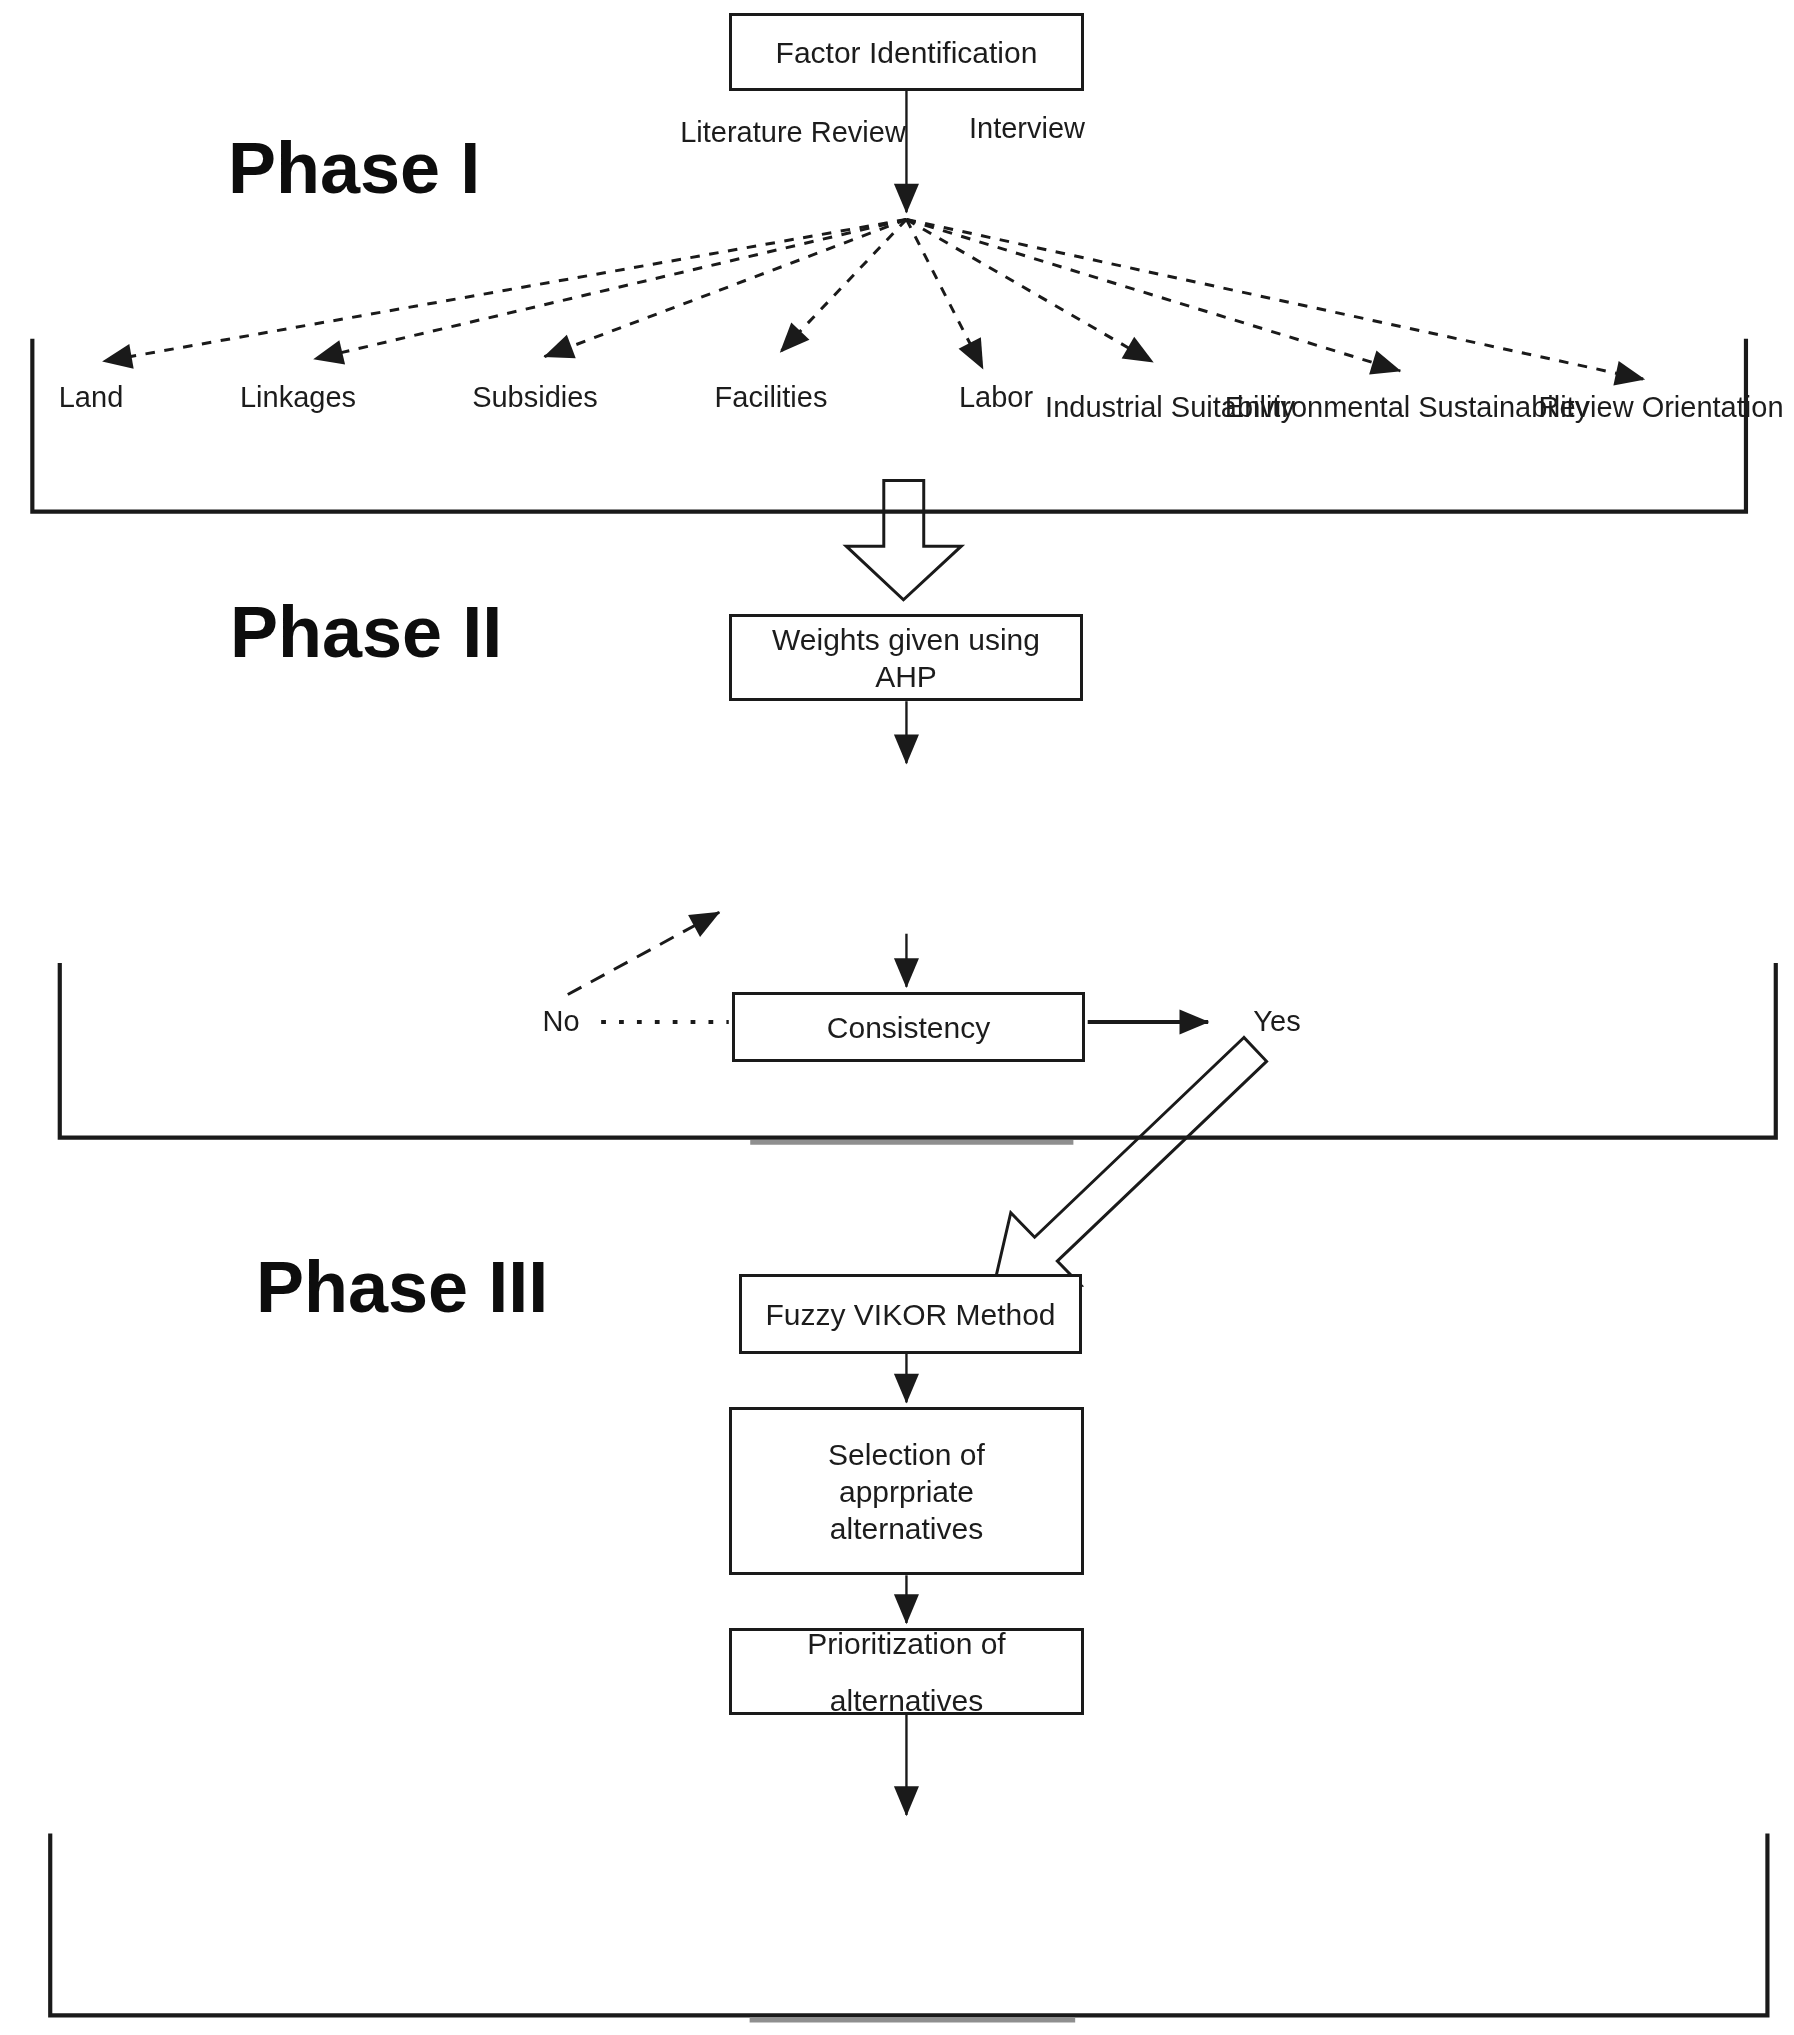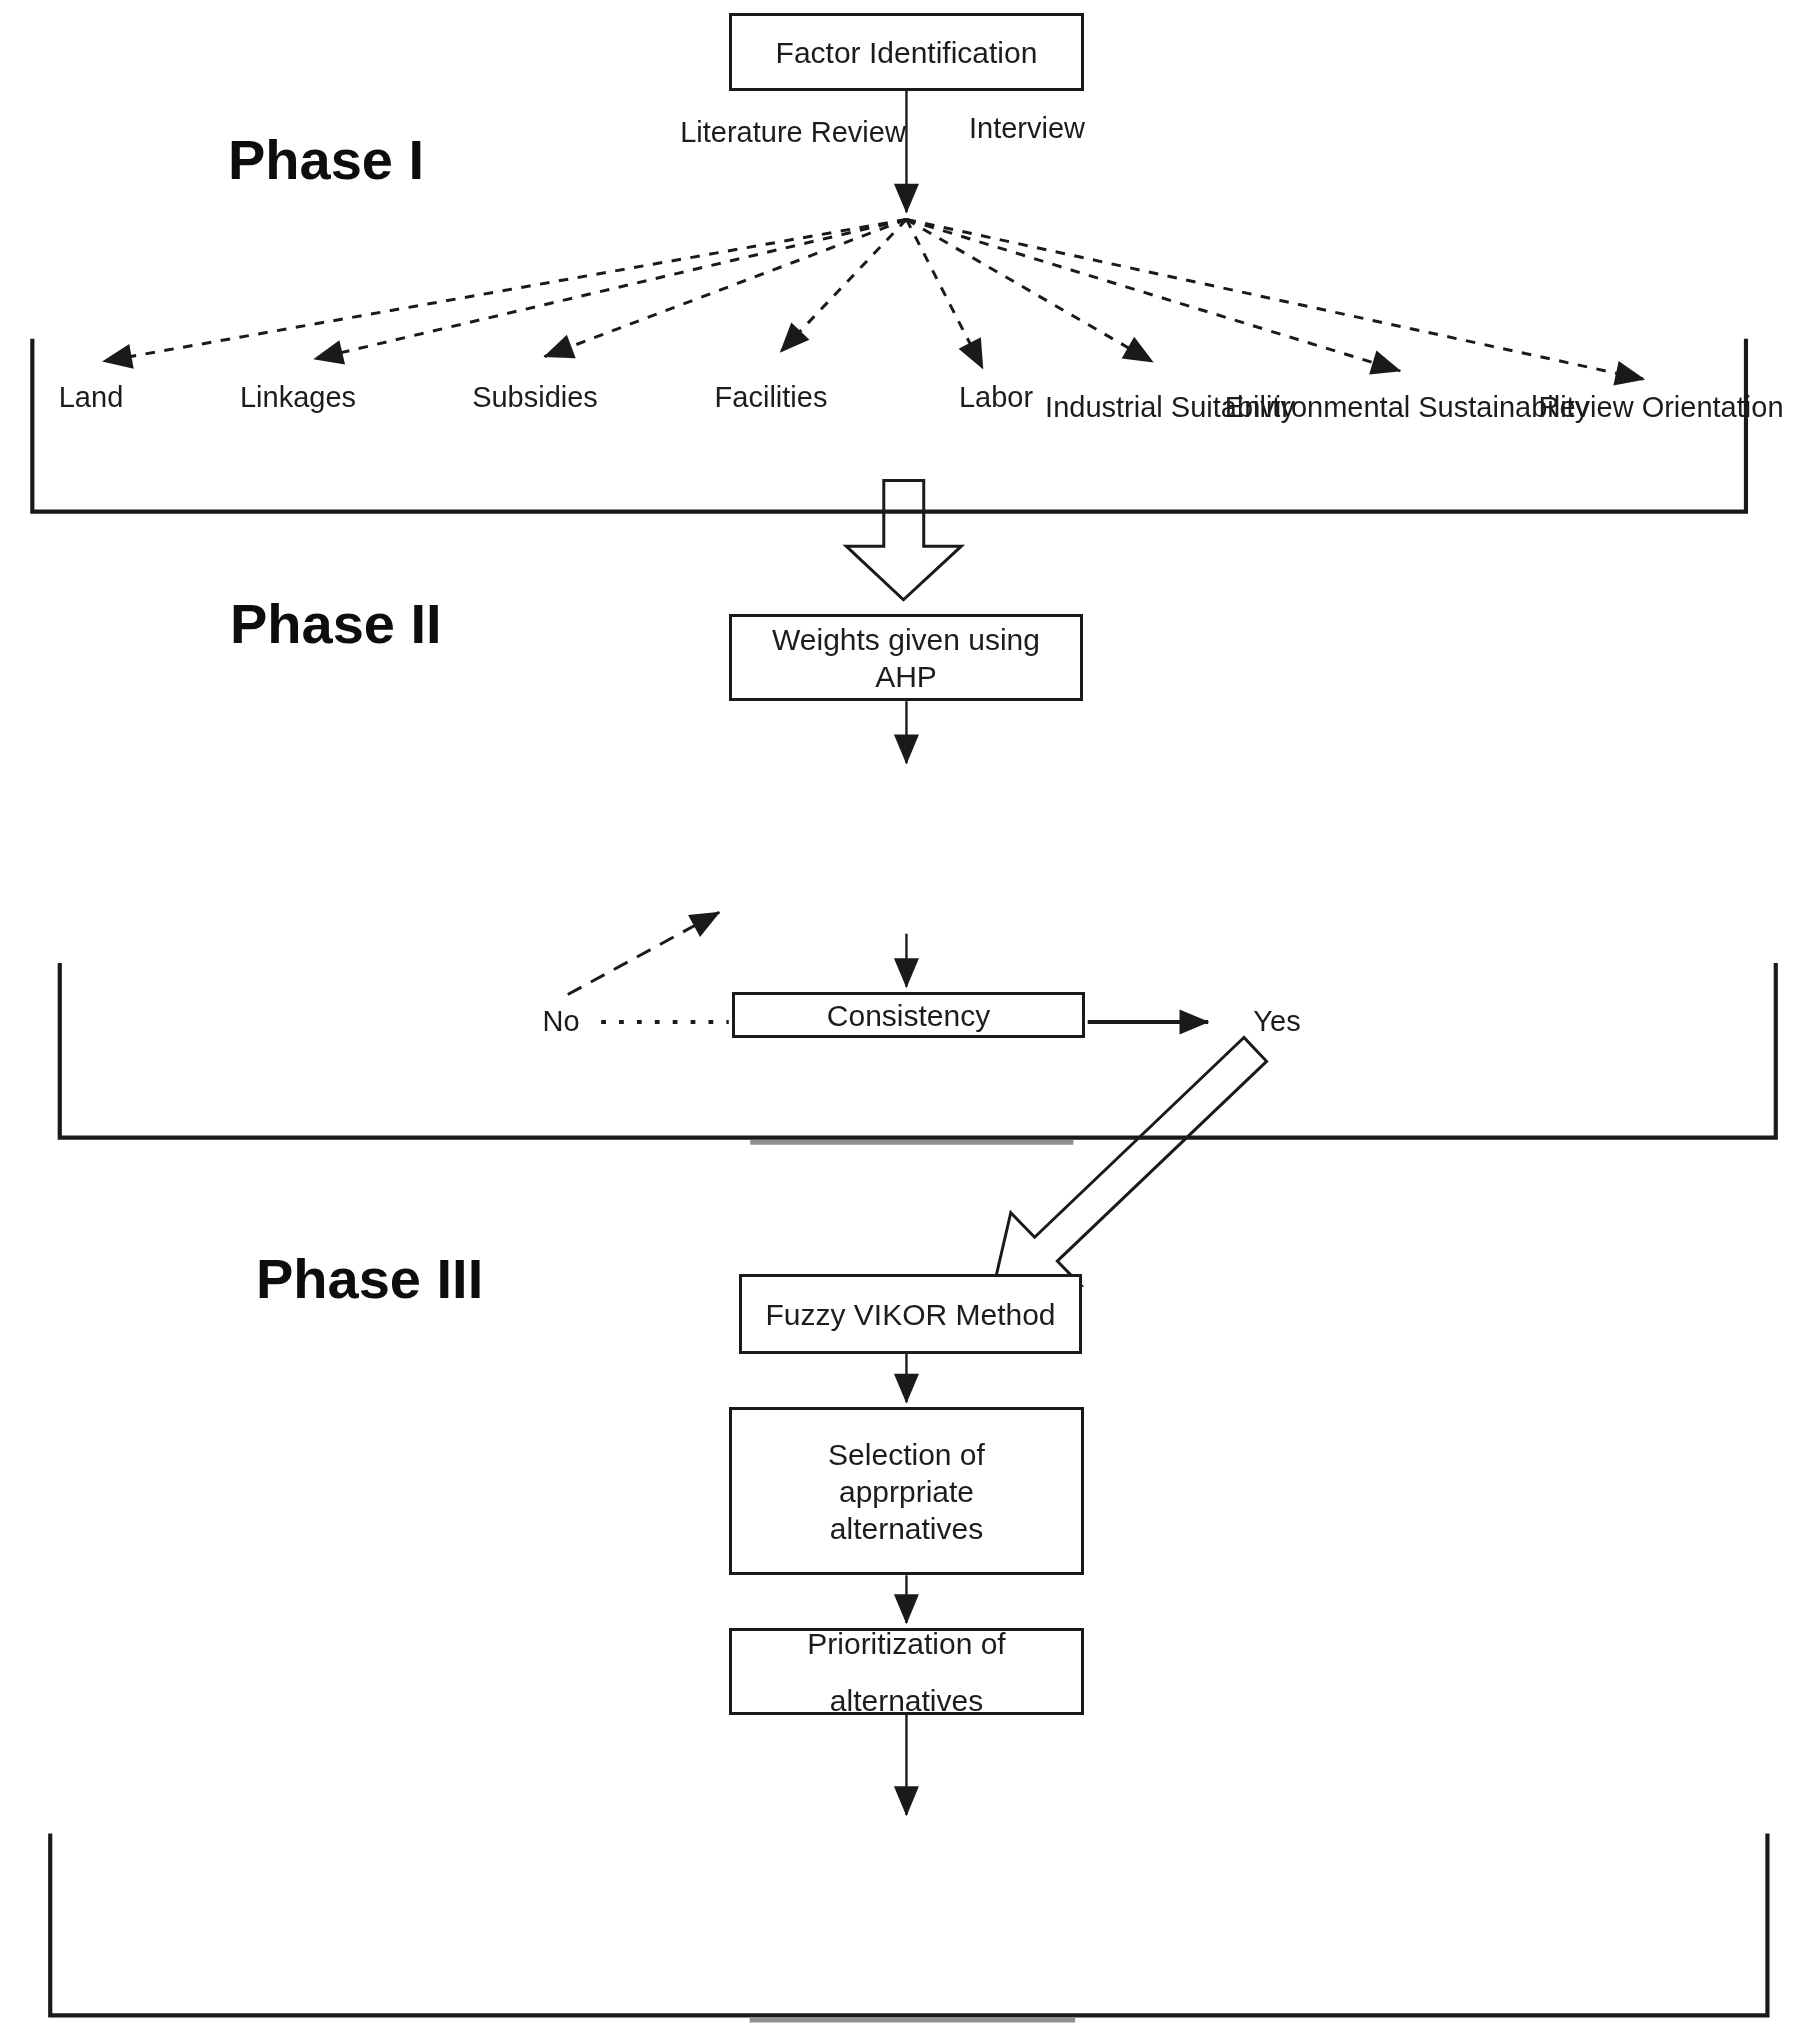--- a/index.html
+++ b/index.html
@@ -17,21 +17,21 @@
     overflow: hidden;
   }
   #connectors {
     position: absolute;
     left: 0; top: 0;
     width: 1795px;
     height: 2035px;
   }
   .phase-label {
     position: absolute;
-    font-size: 56px;
+    font-size: 72px;
     font-weight: 700;
     color: #0d0d0d;
     white-space: nowrap;
     line-height: 1;
   }
   .node-box {
     position: absolute;
     border: 3px solid #1a1a1a;
     background: #ffffff;
     box-sizing: border-box;
@@ -151,21 +151,21 @@
     <span class="line">Review</span>
     <span class="line">Orientation</span>
   </div>
 
   <div class="node-box" style="left:729px; top:614px; width:354px; height:87px;">
     <span class="line">Weights given using</span>
     <span class="line">AHP</span>
   </div>
 
 
-  <div class="node-box" style="left:732px; top:992px; width:353px; height:46px;">
+  <div class="node-box" style="left:732px; top:992px; width:353px; height:70px;">
     <span class="line">Consistency</span>
   </div>
 
   <div class="free-label" style="left:561px;  top:1021px;">No</div>
   <div class="free-label" style="left:1277px; top:1021px;">Yes</div>
 
   <div class="node-box" style="left:739px; top:1274px; width:343px; height:80px;">
     <span class="line">Fuzzy VIKOR Method</span>
   </div>
 

